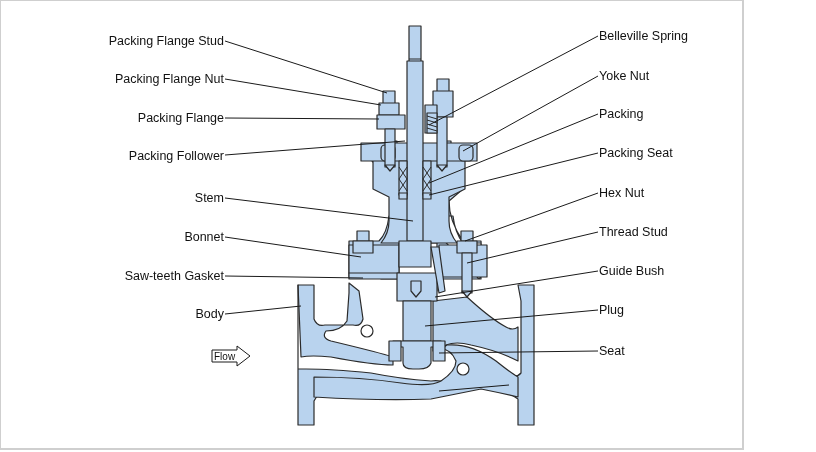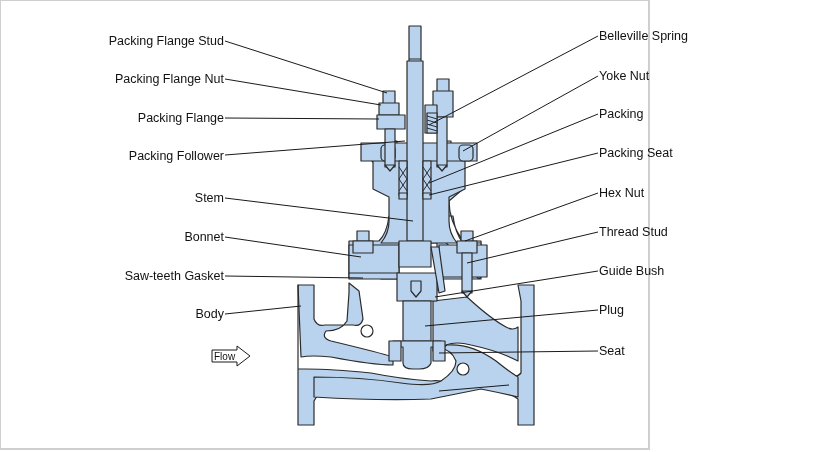--- a/index.html
+++ b/index.html
@@ -1,18 +1,18 @@
 <!DOCTYPE html>
 <html><head>
 <meta charset="utf-8">
 <style>
   html, body { margin: 0; padding: 0; background: #ffffff; }
   body { width: 816px; height: 452px; overflow: hidden; }
   .frame {
-    position: relative; width: 650px; height: 450px;
+    position: relative; width: 744px; height: 450px;
     border: 1px solid #cfcfcf; border-right-width: 2px; border-bottom-width: 2px;
     box-sizing: border-box; background: #fff;
   }
   svg { position: absolute; left: 0; top: 0; }
   .lbl {
     font-family: "Liberation Sans", sans-serif; font-size: 12.5px; fill: #111;
   }
   .part { fill: #b9d3ee; stroke: #2b2b2b; stroke-width: 1.2; stroke-linejoin: round; }
   .hole { fill: #ffffff; stroke: #2b2b2b; stroke-width: 1.2; }
   .lead { stroke: #1a1a1a; stroke-width: 1; fill: none; }

